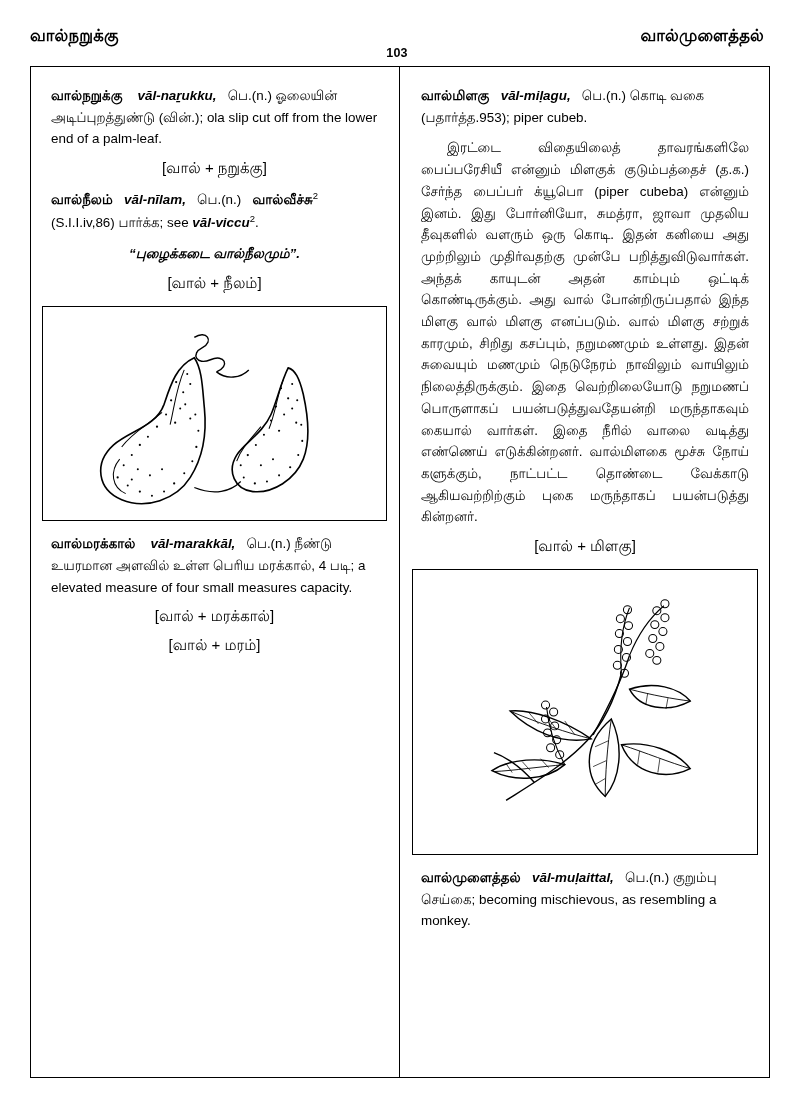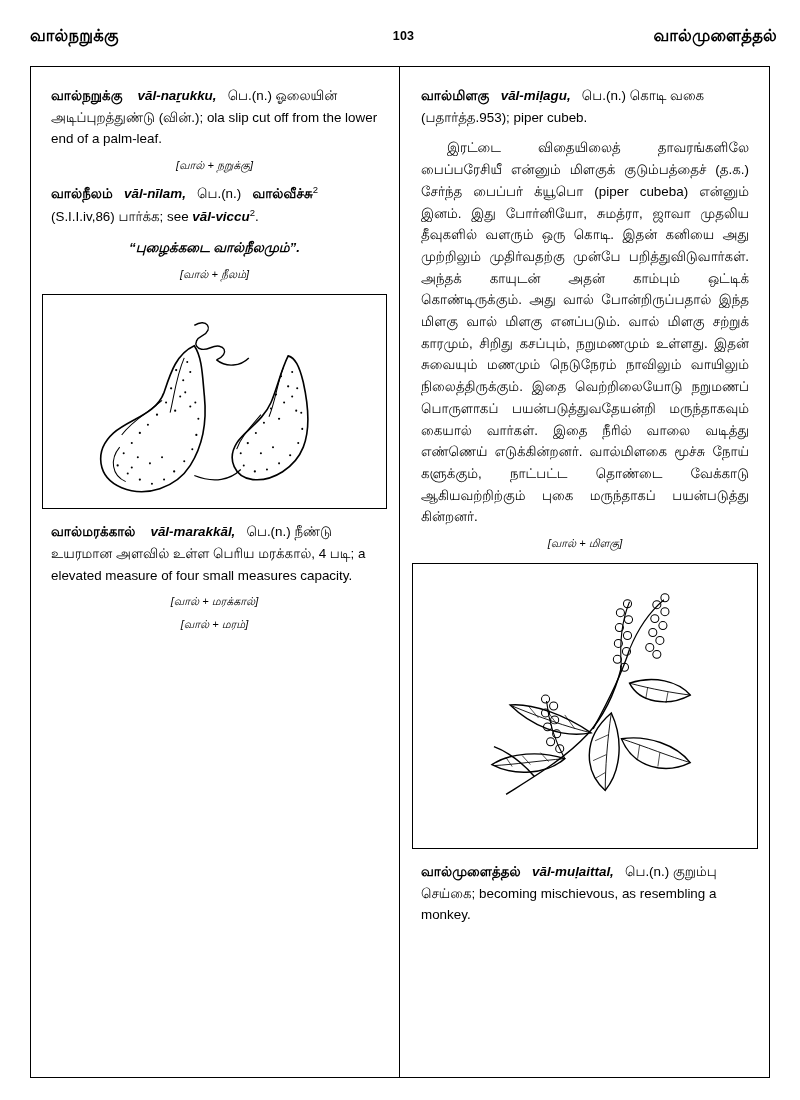--- a/index.html
+++ b/index.html
@@ -10,39 +10,39 @@
     background: #ffffff;
     font-family: "Liberation Sans", sans-serif;
     color: #000;
     position: relative;
     overflow: hidden;
   }
   .page {
     position: relative;
     width: 800px;
     height: 1100px;
-    padding: 26px 23px 10px 30px;
+    padding: 26px 36px 10px 30px;
   }
   
   .header {
     position: relative;
     height: 30px;
     display: flex;
     align-items: flex-start;
     justify-content: space-between;
     font-size: 16.5px;
     font-weight: bold;
     letter-spacing: 0.2px;
   }
   .header .hdr-left { white-space: nowrap; }
   .header .hdr-right { white-space: nowrap; }
   .header .hdr-page {
     position: absolute;
     left: 0; right: 0;
-    top: 3px;
+    top: 20px;
     text-align: center;
     font-size: 12.5px;
     font-weight: bold;
   }
   
   .frame {
     position: absolute;
     left: 30px;
     top: 66px;
     width: 740px;
@@ -75,22 +75,21 @@
     font-weight: bold;
     letter-spacing: 0.1px;
   }
   .translit {
     font-style: italic;
     font-weight: bold;
   }
   .pos { }
   .gloss { }
   .etym {
-    font-size: 11px;
-    font-style: italic;
+    font-size: 15px;
     text-align: center;
     margin: 9px 0 9px 0;
   }
   
   .just {
     text-align: justify;
     text-justify: inter-word;
   }
   .just-para {
     text-align: justify;

